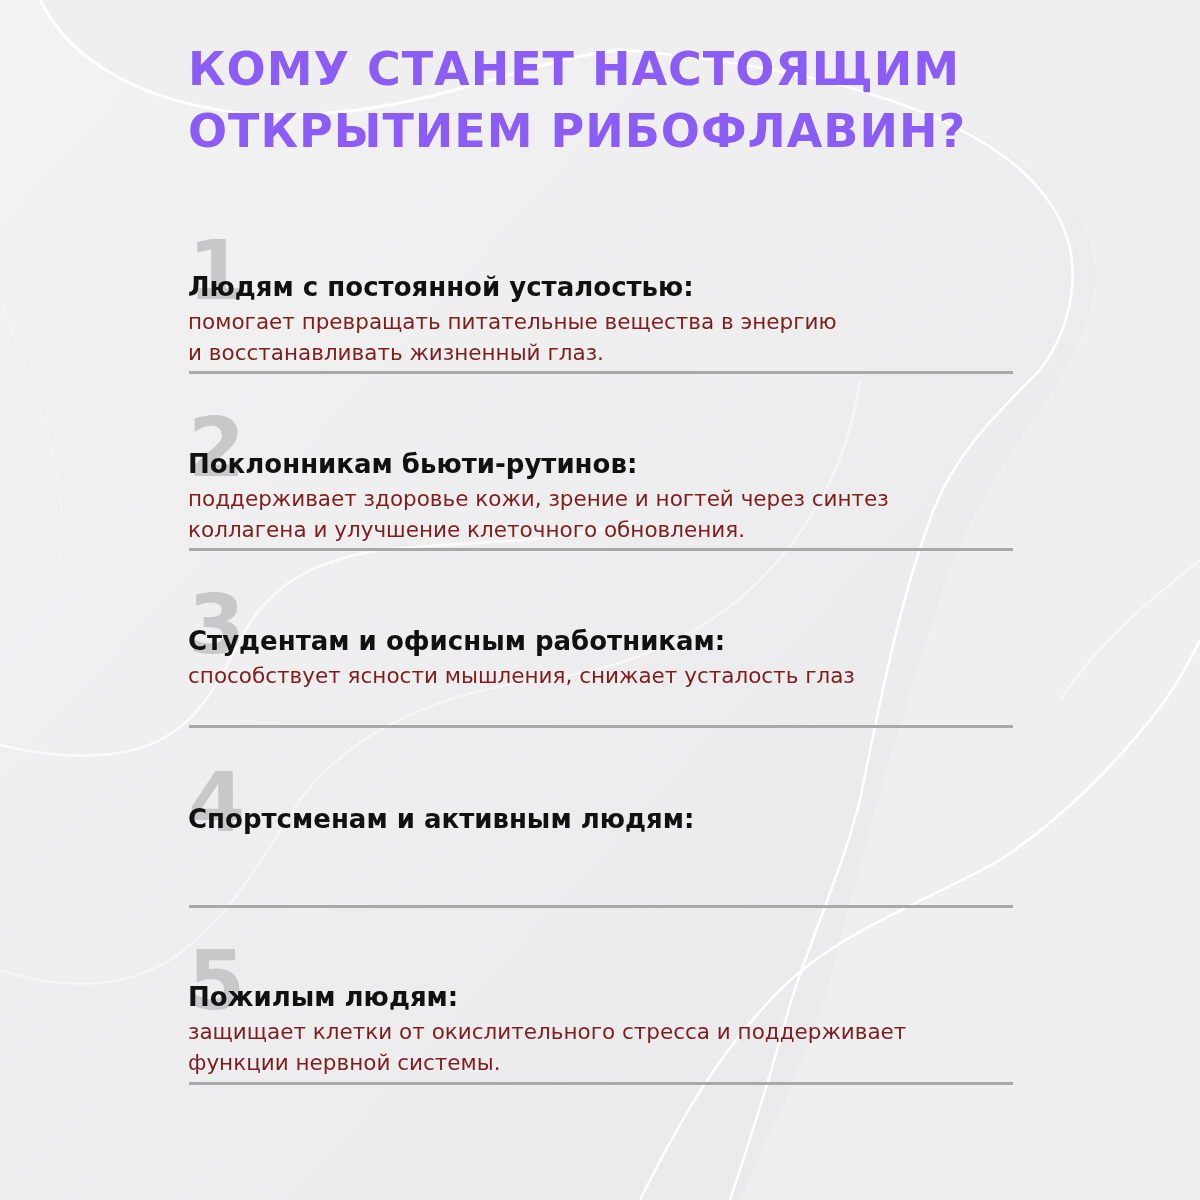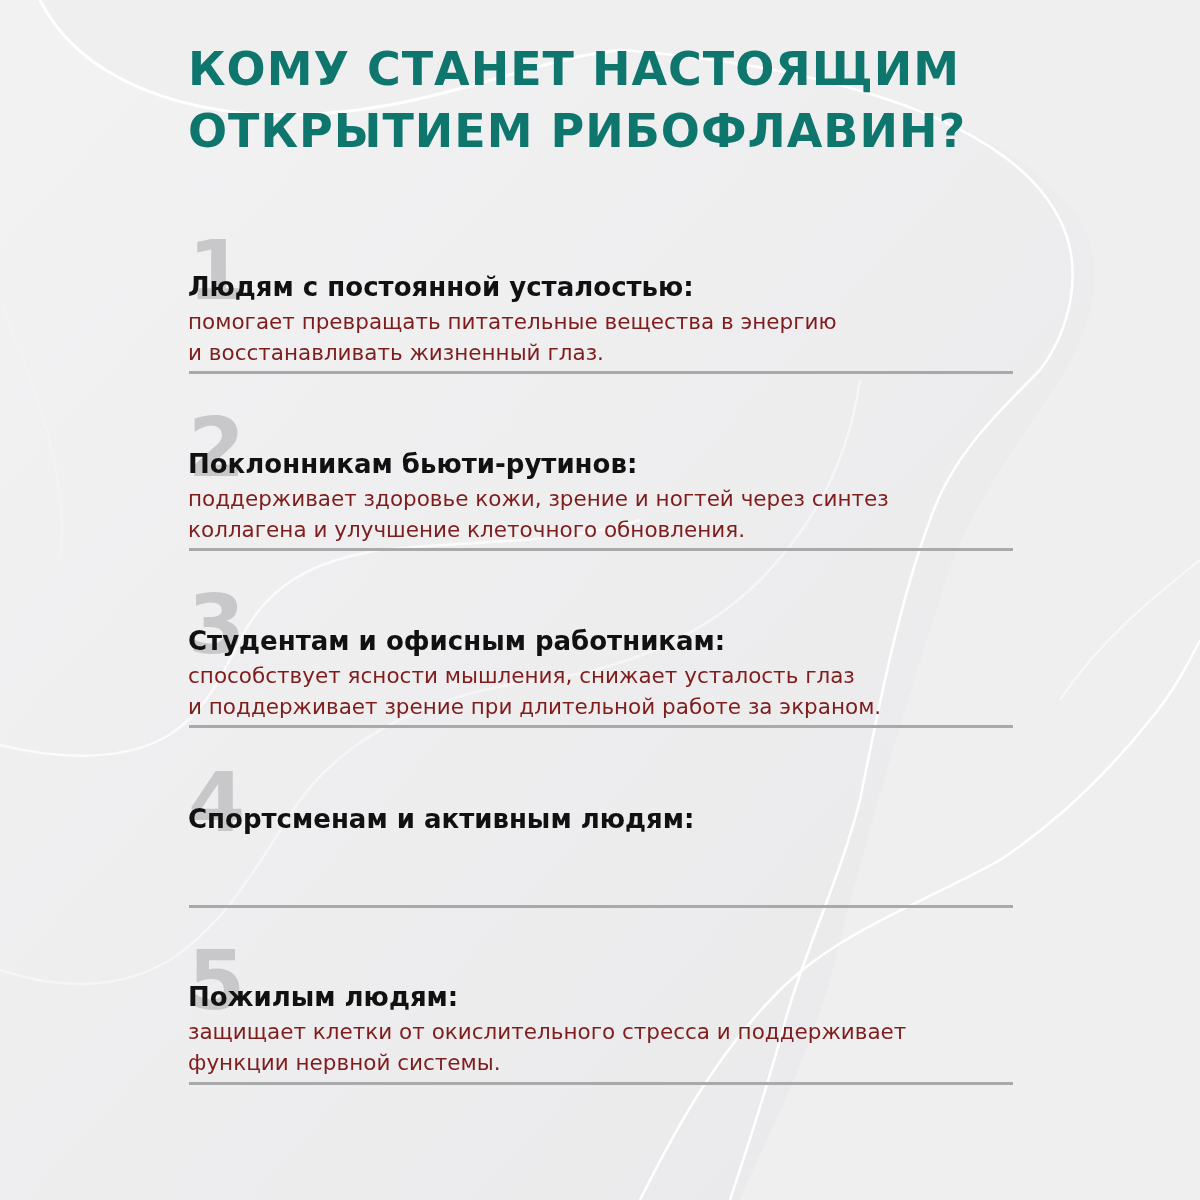--- a/index.html
+++ b/index.html
@@ -8,21 +8,21 @@
     background: #eeeff0;
     font-family: "DejaVu Sans", "Liberation Sans", sans-serif;
     color: #111;
   }
   .bg { position: absolute; inset: 0; z-index: 0; }
   .content { position: absolute; inset: 0; z-index: 1; }
   .title {
     position: absolute; left: 188px; top: 38px; width: 900px;
     font-family: "DejaVu Sans", sans-serif; font-weight: bold;
     font-size: 46px; line-height: 62px; letter-spacing: 1px;
-    color: #0f766e; margin: 0;
+    color: #8b5cf6; margin: 0;
   }
   .title span { display: block; }
   .item { position: absolute; left: 188px; width: 830px; }
   .num {
     position: absolute; left: 0; top: 0;
     font-family: "DejaVu Sans", sans-serif; font-weight: bold;
     font-size: 82px; line-height: 82px; color: #c8c8ca;
     z-index: 0;
   }
   .head {
@@ -92,21 +92,20 @@
       <span>коллагена и улучшение клеточного обновления.</span>
     </div>
     <div class="divider" style="top:141px;"></div>
   </div>
 
   <div class="item" style="top:584px;">
     <div class="num">3</div>
     <div class="head">Студентам и офисным работникам:</div>
     <div class="desc">
       <span>способствует ясности мышления, снижает усталость глаз</span>
-      <span>и поддерживает зрение при длительной работе за экраном.</span>
     </div>
     <div class="divider" style="top:141px;"></div>
   </div>
 
   <div class="item" style="top:762px;">
     <div class="num">4</div>
     <div class="head">Спортсменам и активным людям:</div>
     <div class="desc">
     </div>
     <div class="divider" style="top:143px;"></div>

